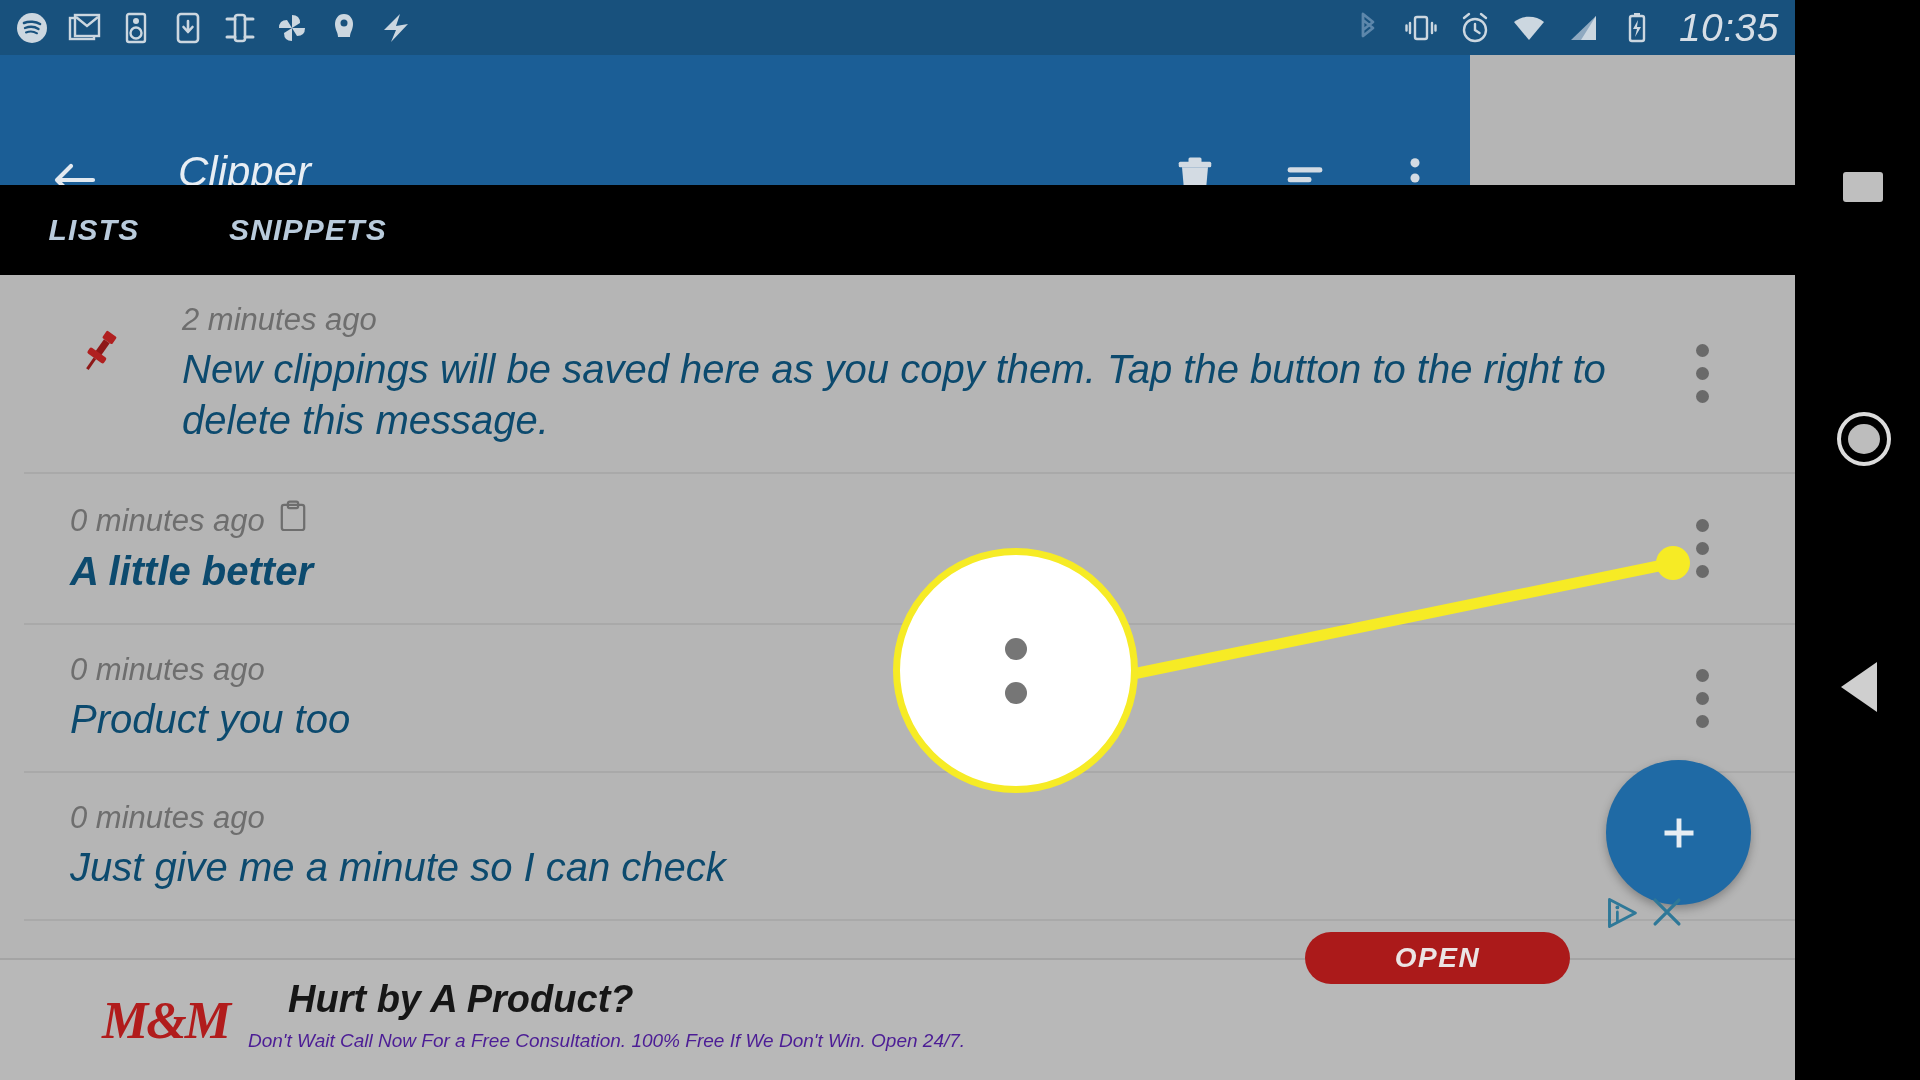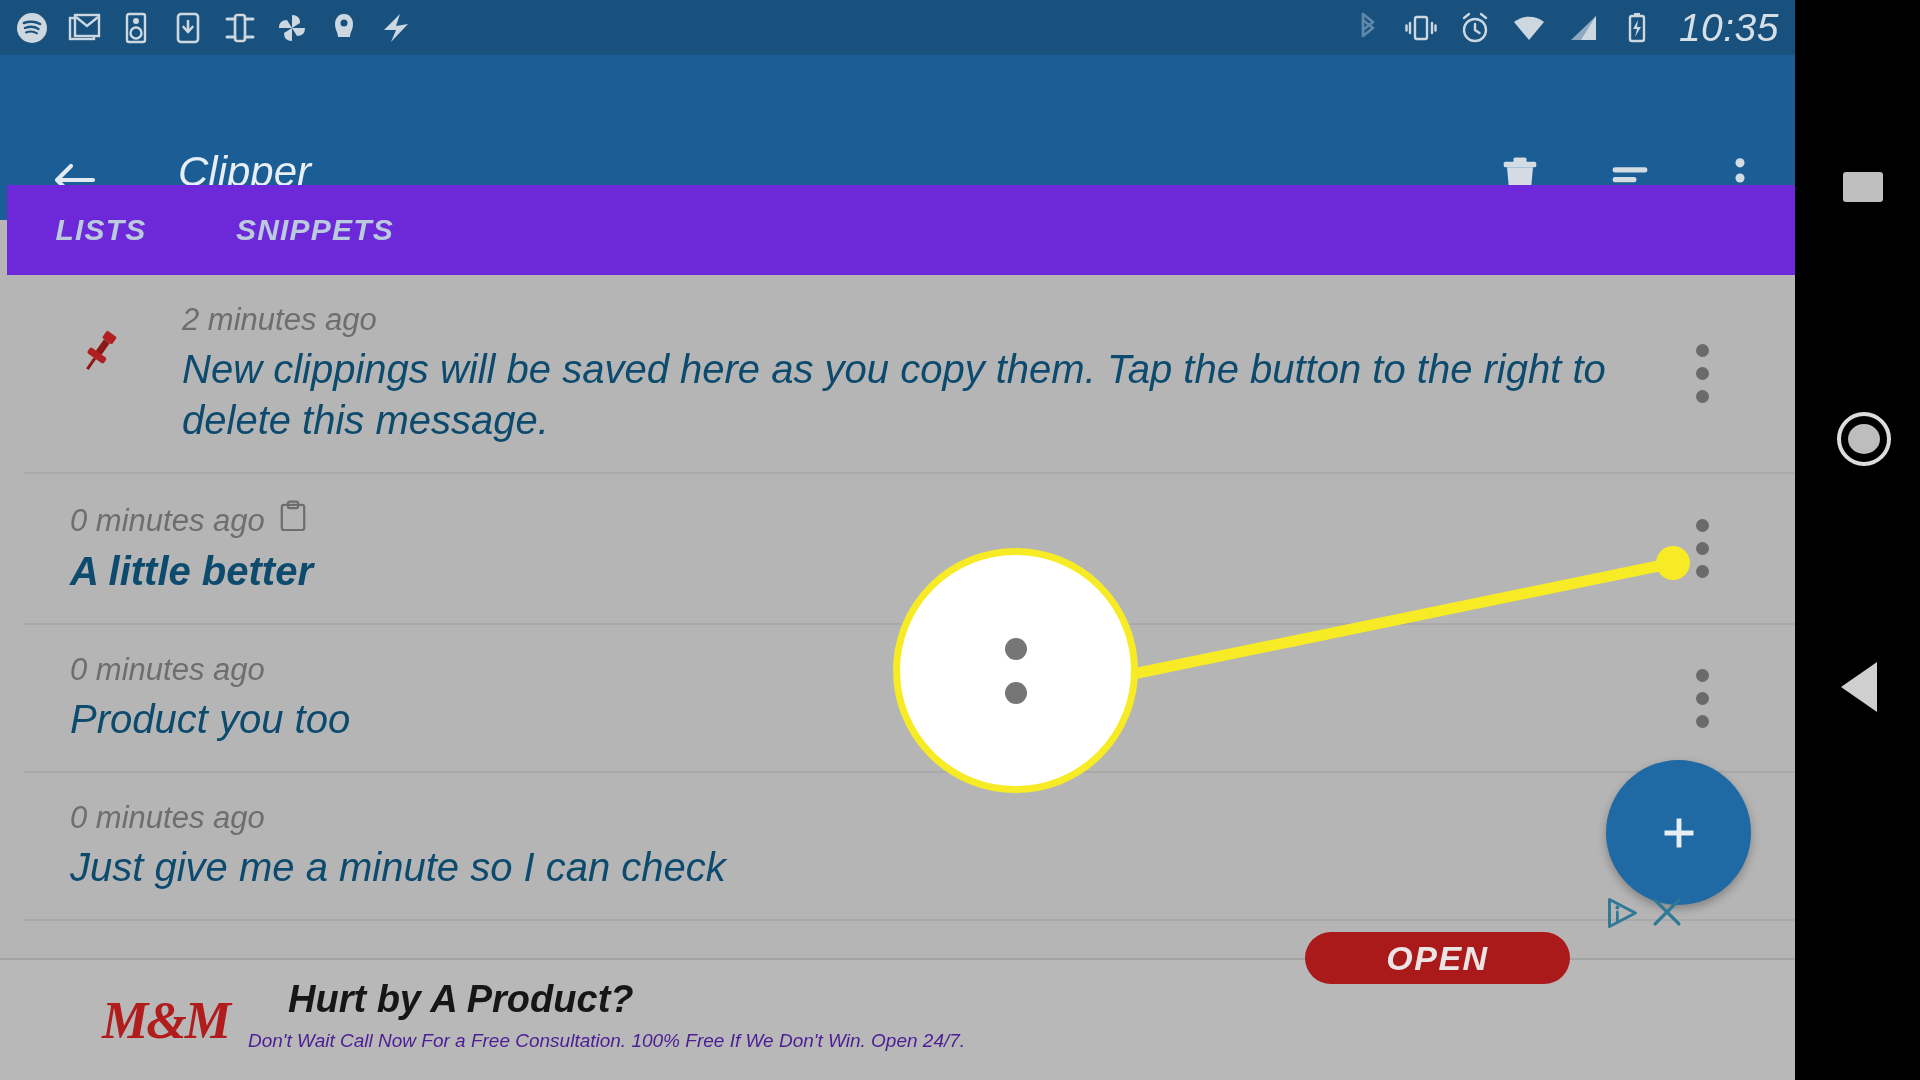--- a/index.html
+++ b/index.html
@@ -32,21 +32,21 @@
   .sb-ico { width:36px; height:36px; display:block; }
   .sb-ico svg { display:block; width:36px; height:36px; }
   .sb-clock {
     color:#d6dee6; font-size:39px; letter-spacing:0.5px;
     padding-left:6px; white-space:nowrap;
   }
 
   
   .appbar {
     position:absolute; left:0; top:55px;
-    width:1795px; height:165px;
+    width:1470px; height:165px;
     background:#1b5e96;
   }
   .back-btn {
     position:absolute; left:45px; top:95px;
     width:60px; height:60px;
   }
   .appbar-title {
     position:absolute; left:178px; top:93px;
     color:#e8eef4; font-size:42px; font-weight:400;
   }
@@ -54,23 +54,23 @@
     position:absolute; right:0; top:78px;
     display:flex; align-items:center; gap:0;
   }
   .ab-btn {
     width:110px; height:90px;
     display:flex; align-items:center; justify-content:center;
   }
 
   
   .tabs {
-    position:absolute; left:7px; top:185px;
+    position:absolute; left:0; top:185px;
     width:1795px; height:90px;
-    background:#6d28d9;
+    background:#000000;
     display:flex; align-items:flex-start;
   }
   .tab {
     position:relative; height:90px;
     display:flex; align-items:center; justify-content:center;
     color:#b9cbdc; font-size:30px; font-weight:700; letter-spacing:1.2px;
   }
   .tab.t0 { width:188px; }
   .tab.t1 { width:240px; color:#ffffff; }
   .tab.t2 { width:240px; }
@@ -163,21 +163,21 @@
   }
   .ad-sub {
     position:absolute; left:248px; top:70px;
     color:#4c1d95; font-size:19px;
   }
   .ad-open {
     position:absolute; left:1305px; top:932px;
     width:265px; height:52px; border-radius:26px;
     background:#ab1a1a;
     display:flex; align-items:center; justify-content:center;
-    color:#ebe4e4; font-size:34px; font-weight:700; letter-spacing:1.5px;
+    color:#ebe4e4; font-size:28px; font-weight:700; letter-spacing:1.5px;
     z-index:8;
   }
   .ad-choices { position:absolute; left:1605px; top:895px; z-index:8; }
   .ad-close { position:absolute; left:1648px; top:893px; z-index:8; }
 
   
   .navbar {
     position:absolute; left:1795px; top:0;
     width:125px; height:1080px; background:#000000;
   }

